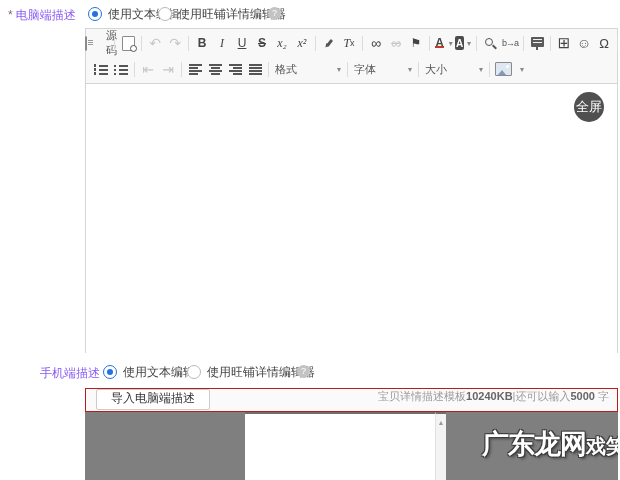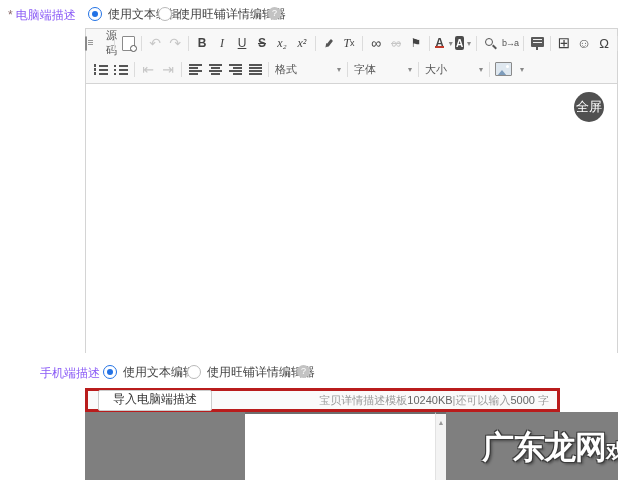--- a/index.html
+++ b/index.html
@@ -63,34 +63,34 @@
   .al-j{background:linear-gradient(#555,#555) 0 0/13px 2px no-repeat,linear-gradient(#555,#555) 0 3px/13px 2px no-repeat,linear-gradient(#555,#555) 0 6px/13px 2px no-repeat,linear-gradient(#555,#555) 0 9px/13px 2px no-repeat}
   .dd{display:flex;align-items:center;justify-content:space-between;color:#555;font-size:11px;padding:0 3px}
   .ic-img{display:inline-block;width:15px;height:12px;border:1px solid #8a8a8a;border-radius:1px;background:#dfe8f0;position:relative;overflow:hidden}
   .ic-img::before{content:'';position:absolute;right:2px;top:2px;width:3px;height:3px;border-radius:50%;background:#fff}
   .ic-img::after{content:'';position:absolute;left:1px;bottom:-1px;border-left:5px solid transparent;border-right:5px solid transparent;border-bottom:6px solid #7d9cbb}
   .content{height:271px;background:#fff;position:relative}
   .fullscreen{position:absolute;right:13px;top:8px;width:30px;height:30px;border-radius:50%;
               background:rgba(56,56,56,0.88);color:#fff;font-size:13px;display:flex;align-items:center;justify-content:center}
 
   
-  .imp-bar{left:85px;top:388px;width:475px;height:24px;background:#fafafa;border:3px solid #b91c1c;box-sizing:border-box;display:flex;align-items:center}
+  .imp-bar{left:85px;top:388px;width:533px;height:24px;background:#fafafa;border:1px solid #b91c1c;box-sizing:border-box;display:flex;}
   .imp-btn{margin-left:10px;height:19px;line-height:17px;padding:0 14px;background:#fff;border:1px solid #ccc;border-radius:2px;color:#333;font-size:12px}
   .hint{margin-left:auto;margin-right:8px;color:#9a9a9a;font-size:11px;white-space:nowrap}
-  .hint .num{color:#666;font-weight:normal}
+  .hint .num{color:#666;font-weight:bold}
   .preview{left:85px;top:412px;width:533px;height:68px;display:flex}
   .gray{background:#7f7f7f;height:100%}
   .g-left{width:160px}
   .canvas{width:190px;background:#fff;border-top:2px solid #6e6e6e}
   .vscroll{width:10px;background:#f3f3f3;border-left:1px solid #e2e2e2;border-top:2px solid #6e6e6e;text-align:center}
   .vscroll .up{font-size:7px;color:#999;line-height:10px}
   .g-right{flex:1;position:relative;overflow:hidden}
   .wm{position:absolute;left:36px;top:14px;white-space:nowrap;color:#fff;font-weight:bold;
       text-shadow:-1px -1px 0 #3c3c3c,1px -1px 0 #3c3c3c,-1px 1px 0 #3c3c3c,1px 1px 0 #3c3c3c,2px 2px 3px rgba(0,0,0,.45)}
-  .wm-main{font-size:32px;letter-spacing:-1px}
+  .wm-main{font-size:27px;letter-spacing:-1px}
   .wm-sub{font-size:20px}
 </style>
 </head>
 <body>
 
 <div class="abs field-row" style="left:8px;top:7px">
   <span class="req">*</span><span class="flabel">电脑端描述</span>
 </div>
 <div class="abs field-row" style="left:88px;top:6px">
   <span class="radio sel"></span><span class="rlabel">使用文本编辑</span>

